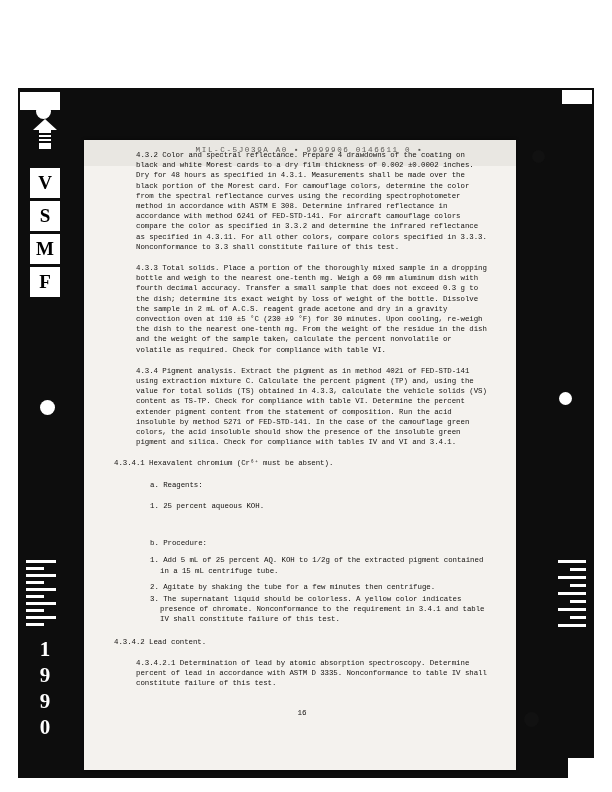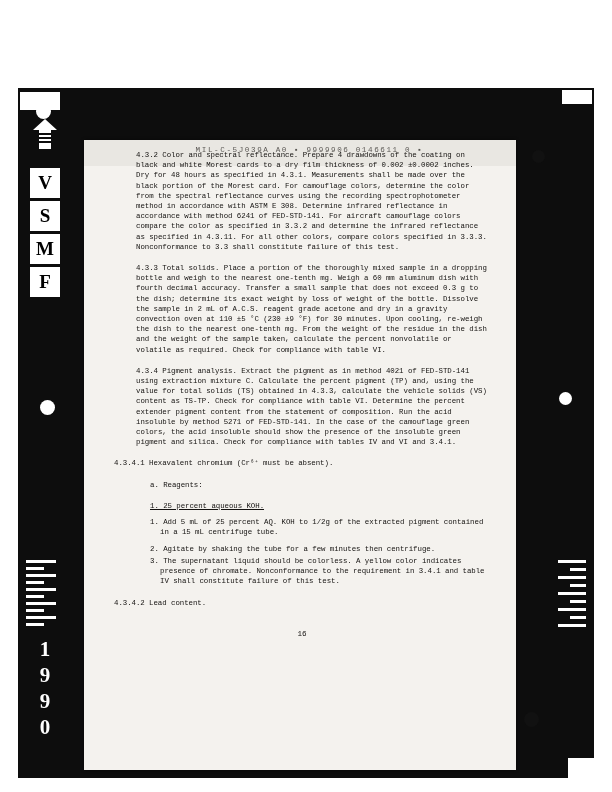--- a/index.html
+++ b/index.html
@@ -241,28 +241,30 @@
       <p class="para indent blur">4.3.2  Color and spectral reflectance.  Prepare 4 drawdowns of the coating on black and white Morest cards to a dry film thickness of 0.002 ±0.0002 inches. Dry for 48 hours as specified in 4.3.1.  Measurements shall be made over the black portion of the Morest card.  For camouflage colors, determine the color from the spectral reflectance curves using the recording spectrophotometer method in accordance with ASTM E 308.  Determine infrared reflectance in accordance with method 6241 of FED-STD-141.  For aircraft camouflage colors compare the color as specified in 3.3.2 and determine the infrared reflectance as specified in 4.3.11. For all other colors, compare colors specified in 3.3.3.  Nonconformance to 3.3 shall constitute failure of this test.</p>
 
       <p class="para indent blur">4.3.3  Total solids.  Place a portion of the thoroughly mixed sample in a dropping bottle and weigh to the nearest one-tenth mg.  Weigh a 60 mm aluminum dish with fourth decimal accuracy.  Transfer a small sample that does not exceed 0.3 g to the dish; determine its exact weight by loss of weight of the bottle. Dissolve the sample in 2 mL of A.C.S. reagent grade acetone and dry in a gravity convection oven at 110 ±5 °C (230 ±9 °F) for 30 minutes.  Upon cooling, re-weigh the dish to the nearest one-tenth mg.  From the weight of the residue in the dish and the weight of the sample taken, calculate the percent nonvolatile or volatile as required.  Check for compliance with table VI.</p>
 
       <p class="para indent blur">4.3.4  Pigment analysis.  Extract the pigment as in method 4021 of FED-STD-141 using extraction mixture C.  Calculate the percent pigment (TP) and, using the value for total solids (TS) obtained in 4.3.3, calculate the vehicle solids (VS) content as TS-TP.  Check for compliance with table VI.  Determine the percent extender pigment content from the statement of composition.  Run the acid insoluble by method 5271 of FED-STD-141.  In the case of the camouflage green colors, the acid insoluble should show the presence of the insoluble green pigment and silica.  Check for compliance with tables IV and VI and 3.4.1.</p>
 
       <p class="para sec-hang blur" style="padding-left:22px;">4.3.4.1   Hexavalent chromium (Cr⁶⁺ must be absent).</p>
 
       <p class="para small-label blur" style="">a.  Reagents:</p>
 
-      <p class="para lvl2 blur" style="margin-bottom:6px;text-decoration:underline;">1.   25 percent aqueous KOH.</p>
-
+      <p class="para lvl2 blur" style="margin-bottom:27px;">1.   25 percent aqueous KOH.</p>
+
+      <p class="para small-label blur" style="margin-bottom:7px;">b.  Procedure:</p>
 
       <p class="para lvl2 blur" style="margin-bottom:6px;">1.   Add 5 mL of 25 percent AQ.  KOH to 1/2g of the extracted pigment contained in a 15 mL centrifuge tube.</p>
       <p class="para lvl2 blur" style="margin-bottom:2px;">2.   Agitate by shaking the tube for a few minutes then centrifuge.</p>
       <p class="para lvl2 blur" style="margin-bottom:12px;">3.   The supernatant liquid should be colorless.  A yellow color indicates presence of chromate.  Nonconformance to the requirement in 3.4.1 and table IV shall constitute failure of this test.</p>
 
       <p class="para sec-hang blur" style="padding-left:22px;">4.3.4.2   Lead content.</p>
 
+      <p class="para indent blur">4.3.4.2.1  Determination of lead by atomic absorption spectroscopy.  Determine percent of lead in accordance with ASTM D 3335.  Nonconformance to table IV shall constitute failure of this test.</p>
 
       <div class="pagenum blur">16</div>
 
     </div>
   </div>
 
 </div>
 
 </body></html>

